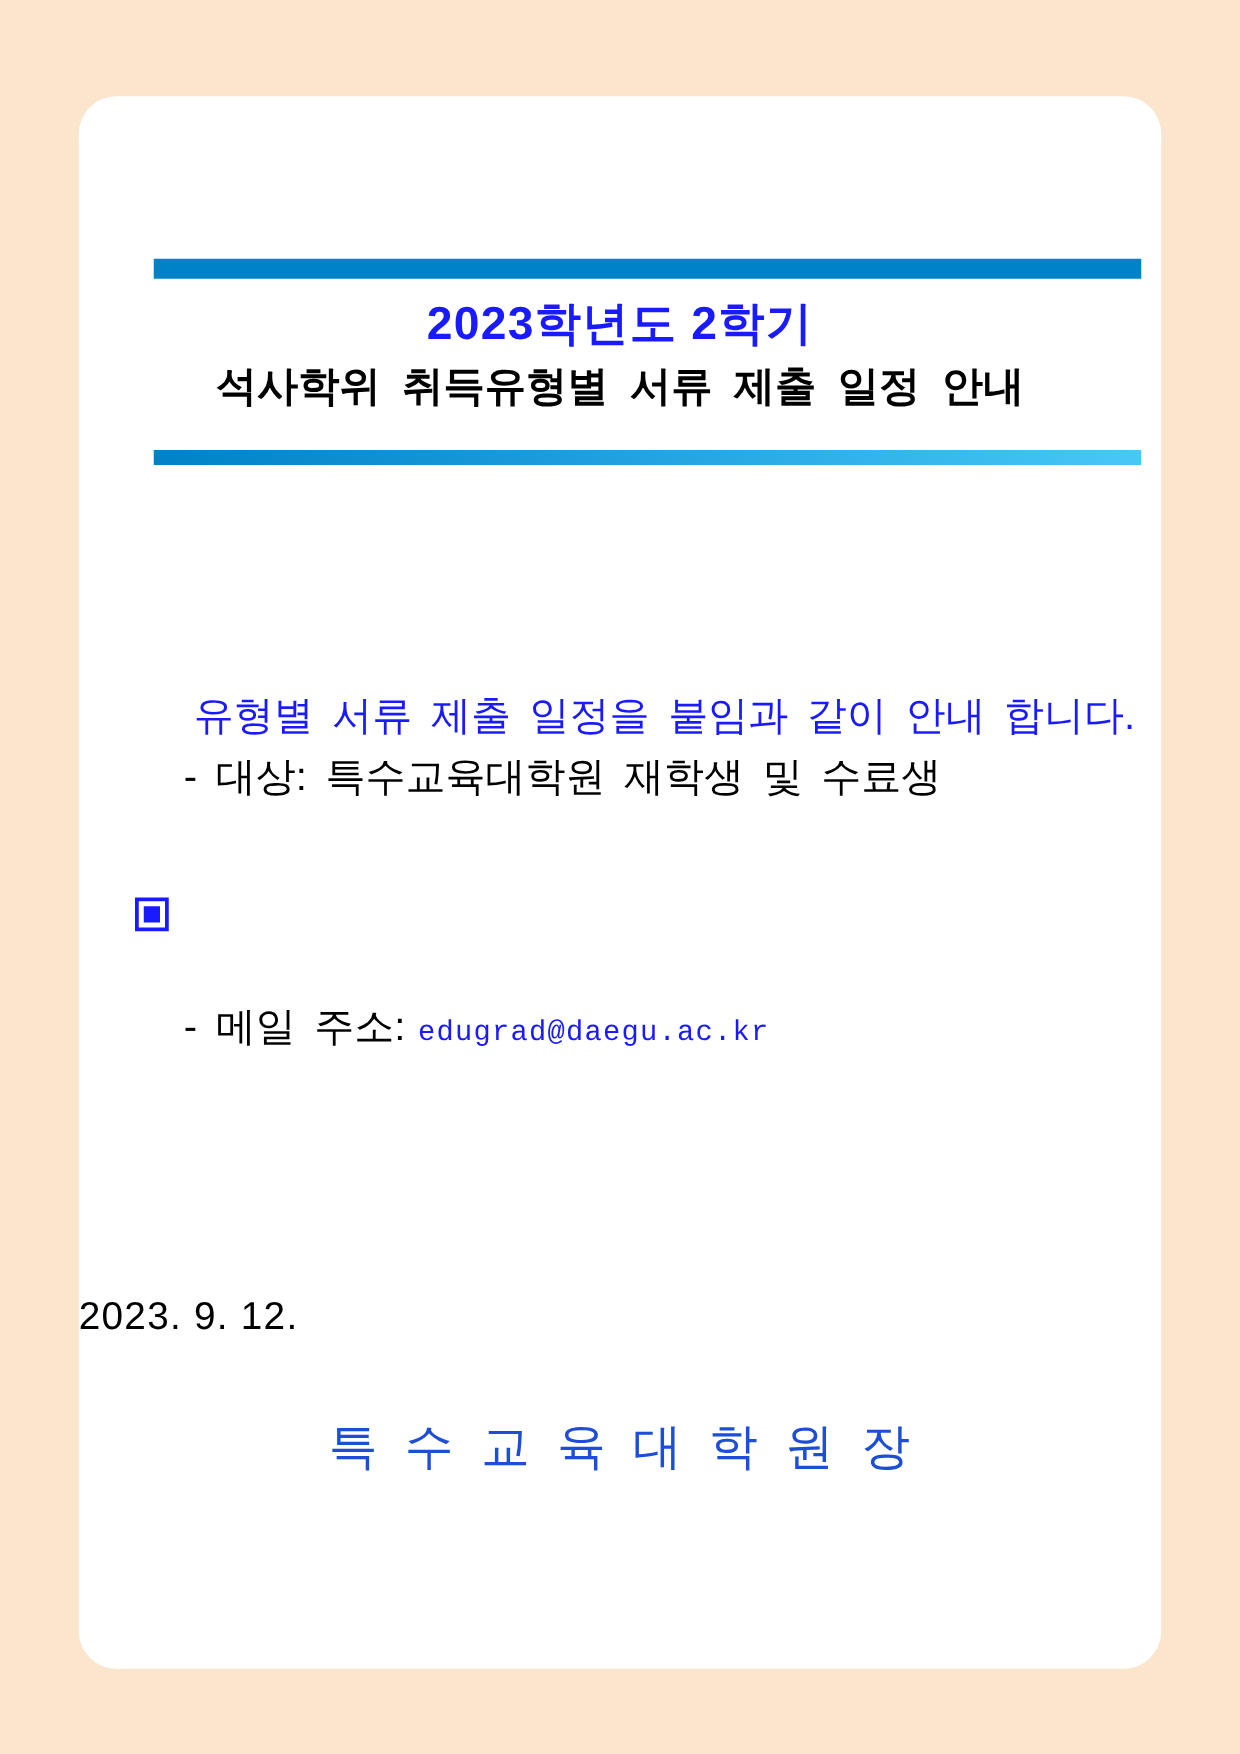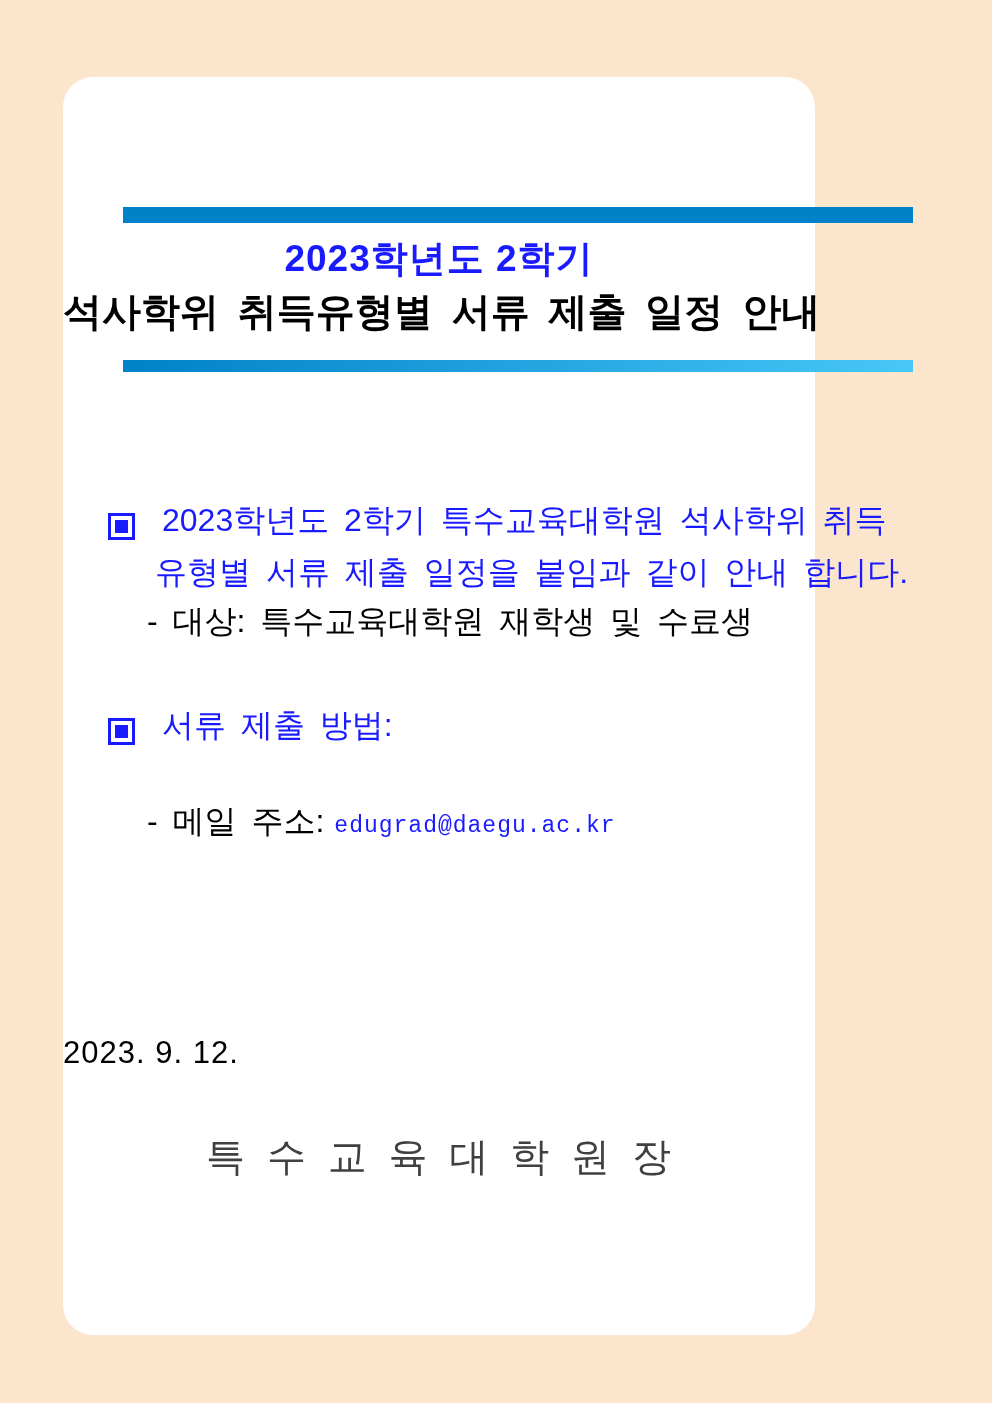--- a/index.html
+++ b/index.html
@@ -6,21 +6,21 @@
   html, body {
     width: 992px; height: 1403px;
     background: #fbe5cd;
     font-family: "Liberation Sans", sans-serif;
     position: relative;
     overflow: hidden;
   }
   .card {
     position: absolute;
     left: 63px; top: 77px;
-    width: 752px; height: 1258px;
+    width: 866px; height: 1258px;
     background: #ffffff;
     border-radius: 30px;
     padding-left: 36px;
   }
   .top-bar {
     position: absolute;
     left: 60px; top: 130px;
     width: 790px; height: 16px;
     background: #0082c8;
   }
@@ -32,22 +32,22 @@
     font-size: 37px;
     font-weight: bold;
     line-height: 1.05;
     color: #1a1aff;
     letter-spacing: 1px;
   }
   .main-title {
     position: absolute;
     left: 0; top: 215px;
     width: 100%;
-    text-align: left;
-    font-size: 39px;
+    text-align: center;
+    font-size: 33px;
     font-weight: bold;
     line-height: 1.05;
     color: #000000;
     word-spacing: 8px;
     white-space: nowrap;
   }
   .gradient-bar {
     position: absolute;
     left: 60px; top: 283px;
     width: 790px; height: 12px;
@@ -93,52 +93,47 @@
     font-size: 31px;
     color: #000000;
     letter-spacing: 1px;
   }
   .signature-line {
     position: absolute;
     left: 0; top: 1053px;
     width: 100%;
     text-align: center;
     font-size: 39px;
-    color: #404040;
+    color: #1d4ed8;
     word-spacing: 9px;
     letter-spacing: 1px;
   }
 </style>
 </head>
 <body>
 
 <div class="card">
 
   <div class="top-bar"></div>
 
   <div class="subtitle">2023학년도 2학기</div>
 
   <div class="main-title">석사학위 취득유형별 서류 제출 일정 안내</div>
 
   <div class="gradient-bar"></div>
 
-  <div class="line blue" style="left:45px; top:426px;">
-    <span class="bullet">
-      <span class="bullet-inner"></span>
-    </span><span>2023학년도 2학기 특수교육대학원 석사학위 취득</span>
-  </div>
 
   <div class="line blue" style="left:92px; top:478px;">유형별 서류 제출 일정을 붙임과 같이 안내 합니다.</div>
 
   <div class="line" style="left:84px; top:527px;">- 대상: 특수교육대학원 재학생 및 수료생</div>
 
   <div class="line blue" style="left:45px; top:631px;">
     <span class="bullet">
       <span class="bullet-inner"></span>
-    </span><span>서류 제출 방법:</span>
+    </span>
   </div>
 
 
   <div class="line" style="left:84px; top:727px;">
     <span>- 메일 주소:</span><a class="email-link">edugrad@daegu.ac.kr</a>
   </div>
 
   <div class="date-line">2023. 9. 12.</div>
 
   <div class="signature-line">특 수 교 육 대 학 원 장</div>

